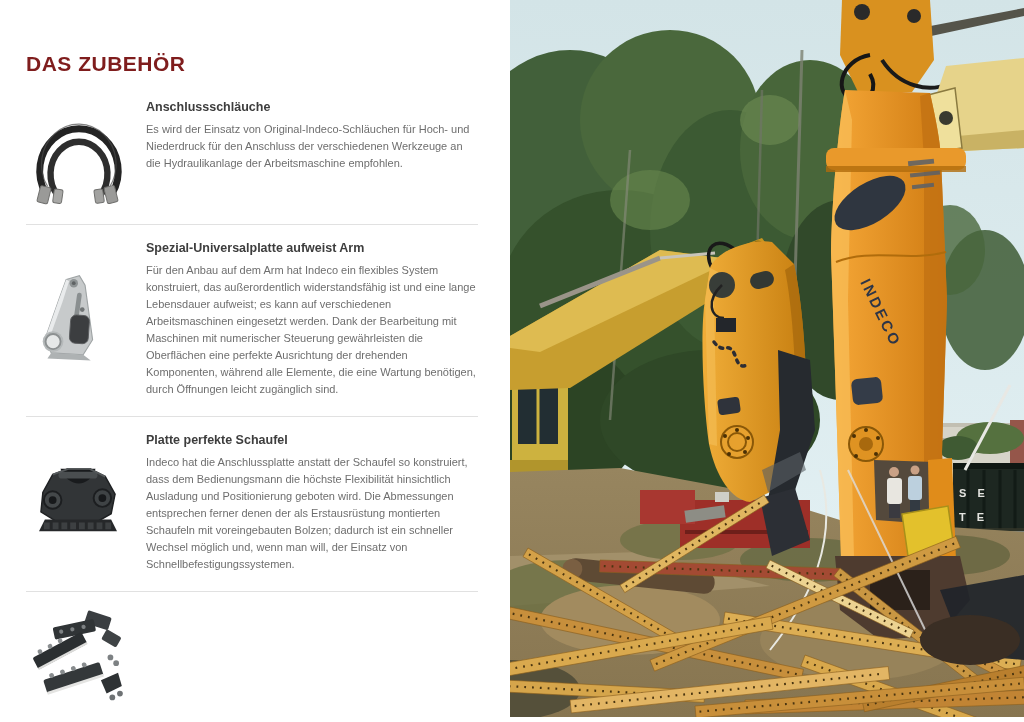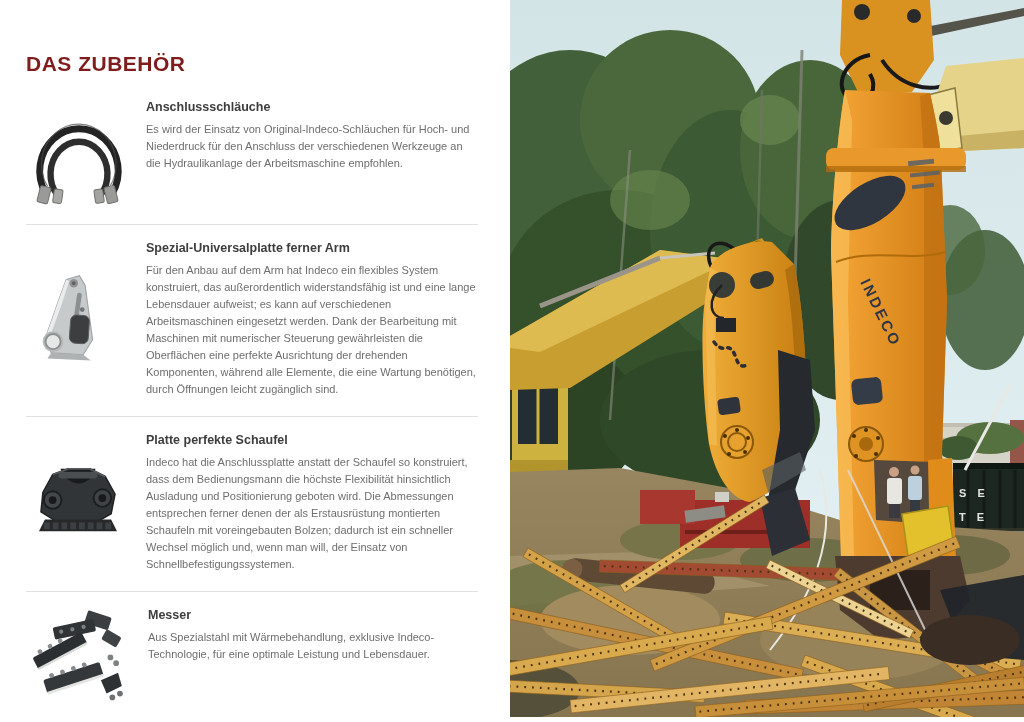--- a/index.html
+++ b/index.html
@@ -61,21 +61,21 @@
           <circle cx="38" cy="12" r="2" fill="#5f6364"></circle>
         <rect x="40" y="22" width="5" height="26" rx="2.5" fill="#8a8f90" transform="rotate(8 42 35)"></rect>
         <circle cx="16" cy="74" r="11" fill="#b5b9ba"></circle>
           <circle cx="16" cy="74" r="8" fill="#e6e8e8" stroke="#8c9091" stroke-width="2"></circle>
         <rect x="34" y="46" width="20" height="30" rx="6" fill="#3c3e40" stroke="#5c5e60" transform="rotate(4 44 61)"></rect>
         <circle cx="47" cy="40" r="2.5" fill="#707475"></circle>
         <path d="M 14 86 L 48 88 L 56 94 L 10 92 Z" fill="#aeb2b3"></path>
       </svg>
     </div>
     <div class="content">
-      <h3 class="acc-title">Spezial-Universalplatte ferner Arm</h3>
+      <h3 class="acc-title">Spezial-Universalplatte aufweist Arm</h3>
       <p class="acc-body">Für den Anbau auf dem Arm hat Indeco ein flexibles System konstruiert, das außerordentlich widerstandsfähig ist und eine lange Lebensdauer aufweist; es kann auf verschiedenen Arbeitsmaschinen eingesetzt werden. Dank der Bearbeitung mit Maschinen mit numerischer Steuerung gewährleisten die Oberflächen eine perfekte Ausrichtung der drehenden Komponenten, während alle Elemente, die eine Wartung benötigen, durch Öffnungen leicht zugänglich sind.</p>
     </div>
   </div>
   <hr class="divider">
 
   <div class="row">
     <div class="thumb">
       <svg width="100" height="78" viewBox="0 0 100 80">
         <path d="M 14 30 L 24 12 L 40 6 L 62 6 L 78 14 L 88 32 L 84 52 L 70 60 L 28 60 L 12 50 Z" fill="#323537" stroke="#1e2022" stroke-width="1.5"></path>
         <path d="M 32 6 L 68 6 C 62 26, 40 26, 32 6 Z" fill="#191b1d"></path>
@@ -130,24 +130,20 @@
             <circle cx="40" cy="66" r="2.5" fill="#888c8e"></circle>
             <circle cx="52" cy="66" r="2.5" fill="#888c8e"></circle>
             <circle cx="64" cy="66" r="2.5" fill="#888c8e"></circle>
         </g>
         <polygon points="78,78 96,70 100,84 84,92" fill="#2e3234"></polygon>
         <circle cx="88" cy="54" r="3" fill="#7d8183"></circle>
           <circle cx="94" cy="60" r="3" fill="#7d8183"></circle>
         <circle cx="90" cy="96" r="3" fill="#6e7274"></circle>
           <circle cx="98" cy="92" r="3" fill="#6e7274"></circle>
       </svg>
-    </div>
-    <div class="content">
-      <h3 class="acc-title">Messer</h3>
-      <p class="acc-body">Aus Spezialstahl mit Wärmebehandlung, exklusive Indeco-Technologie, für eine optimale Leistung und Lebensdauer.</p>
     </div>
   </div>
 </div>
 
 <div class="photo">
 <svg width="514" height="717" viewBox="0 0 514 717">
   <defs>
     <linearGradient id="gradSky" x1="0" y1="0" x2="0" y2="1">
       <stop offset="0" stop-color="#d3e4e7"></stop>
           <stop offset="1" stop-color="#e6f3f6"></stop>

